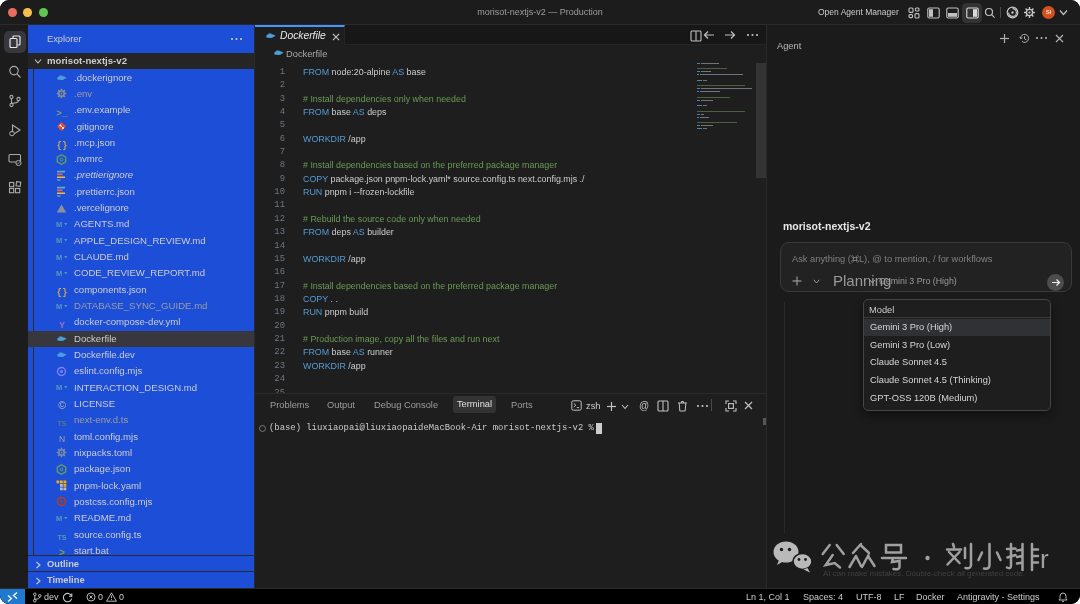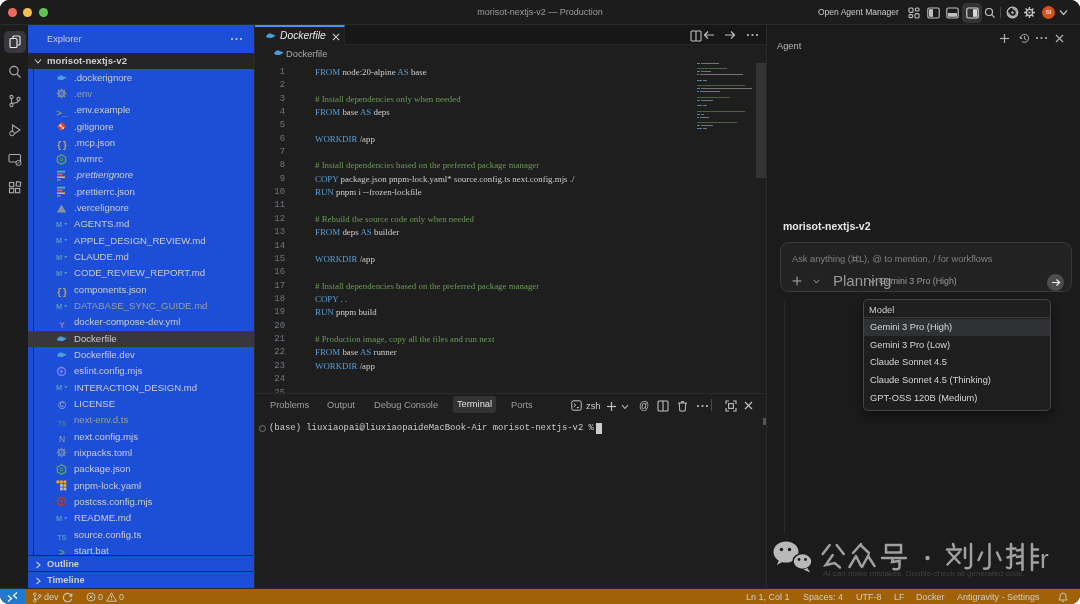--- a/index.html
+++ b/index.html
@@ -308,21 +308,21 @@
     <div class="trow" style="top:395.9px;">
 <span class="ticon"><span style="font-family:'Liberation Sans',sans-serif;font-size:10.5px;color:#b3b6bb">©</span></span>
       <span class="tname" style="color:#cccccc">LICENSE</span>
     </div>
     <div class="trow" style="top:412.2px;">
 <span class="ticon"><span style="font-family:'Liberation Sans',sans-serif;font-size:7px;font-weight:bold;color:#4d7e7e">TS</span></span>
       <span class="tname" style="color:#9d9d9d">next-env.d.ts</span>
     </div>
     <div class="trow" style="top:428.5px;">
 <span class="ticon"><span style="font-family:'Liberation Sans',sans-serif;font-size:8.5px;color:#9da0a6">N</span></span>
-      <span class="tname" style="color:#cccccc">next.config.mjs</span>
+      <span class="tname" style="color:#cccccc">toml.config.mjs</span>
     </div>
     <div class="trow" style="top:444.9px;">
 <span class="ticon">
         <svg width="11" height="11" viewBox="0 0 11 11">
           <circle cx="5.5" cy="5.5" r="2.7" fill="none" stroke="#7a8ca8" stroke-width="1.6"></circle>
           <circle cx="5.5" cy="5.5" r="0.9" fill="#7a8ca8"></circle>
           <g stroke="#7a8ca8" stroke-width="1.5">
             <line x1="5.5" y1="0.7" x2="5.5" y2="2.2"></line>
             <line x1="5.5" y1="8.8" x2="5.5" y2="10.3"></line>
             <line x1="0.7" y1="5.5" x2="2.2" y2="5.5"></line>
@@ -463,21 +463,21 @@
         <div class="cl">17</div>
         <div class="cl">18</div>
         <div class="cl">19</div>
         <div class="cl">20</div>
         <div class="cl">21</div>
         <div class="cl">22</div>
         <div class="cl">23</div>
         <div class="cl">24</div>
         <div class="cl">25</div>
       </div>
-  <div class="abs" style="left:60px;top:40.9px;color:#cccccc;font-family:Liberation Serif, serif;font-size:8.9px">
+  <div class="abs" style="left:48px;top:40.9px;color:#cccccc;font-family:Liberation Sans, sans-serif;font-size:8.9px">
         <div class="cl"><span style="color:#569cd6">FROM</span> node:20-alpine <span style="color:#569cd6">AS</span> base</div>
         <div class="cl"></div>
         <div class="cl"><span style="color:#6A9955"># Install dependencies only when needed</span></div>
         <div class="cl"><span style="color:#569cd6">FROM</span> base <span style="color:#569cd6">AS</span> deps</div>
         <div class="cl"></div>
         <div class="cl"><span style="color:#569cd6">WORKDIR</span> /app</div>
         <div class="cl"></div>
         <div class="cl"><span style="color:#6A9955"># Install dependencies based on the preferred package manager</span></div>
         <div class="cl"><span style="color:#569cd6">COPY</span> package.json pnpm-lock.yaml* source.config.ts next.config.mjs ./</div>
         <div class="cl"><span style="color:#569cd6">RUN</span> pnpm i --frozen-lockfile</div>
@@ -661,21 +661,21 @@
         <circle cx="109.5" cy="17" r="2.2" fill="#a0a0a0" stroke="none"></circle>
         <path d="M135 3 L136 6 M129 8.5 L143 8.5 M131 11 L141.5 22 M141.5 11 L129.5 23.5"></path>
         <path d="M147 7 L147 17 M153 3 L153 24 Q153 28 147.5 27"></path>
         <path d="M171.5 3 L171.5 24 Q171.5 28.5 166 27.5 M164 11.5 L160.5 19 M179 11.5 L182.5 19"></path>
         <path d="M189 8 L197.5 7.5 M193 3 L193 24.5 Q193 28.5 189 26.5 M189.5 16.5 L197.5 14"></path>
         <path d="M204.5 3 L204.5 29 M214 3 L214 29 M204.5 8.5 L199 9.5 M204.5 15 L199 16 M204.5 21.5 L199 22.5 M214 8.5 L220 8.5 M214 15 L220 15 M214 21.5 L220 21.5"></path>
       </g>
       <text x="222" y="27" font-family="Liberation Sans" font-size="26" fill="#a0a0a0">r</text>
     </svg>
 
-<div class="abs" style="left:0;top:588px;width:1080px;height:16px;background:#a16207;border-top:1px solid #2a2a2a">
+<div class="abs" style="left:0;top:588px;width:1080px;height:16px;background:#000000;border-top:1px solid #2a2a2a">
   <div class="abs" style="left:0;top:0;width:25px;height:16px;background:#2079d0"></div>
   <svg class="abs" style="left:6px;top:3px" width="13" height="10" viewBox="0 0 13 10">
         <path d="M2 3.5 L5.5 6.5 L2 9.5 M11 0.5 L7.5 3.5 L11 6.5" fill="none" stroke="#fff" stroke-width="1.3"></path>
       </svg>
   <svg class="abs" style="left:32px;top:3px" width="10" height="11" viewBox="0 0 10 11">
         <g fill="none" stroke="#cccccc" stroke-width="0.9">
           <circle cx="2.8" cy="2.3" r="1.3"></circle>
           <circle cx="2.8" cy="8.7" r="1.3"></circle>
           <circle cx="7.8" cy="3.8" r="1.3"></circle>
           <line x1="2.8" y1="3.6" x2="2.8" y2="7.4"></line>

